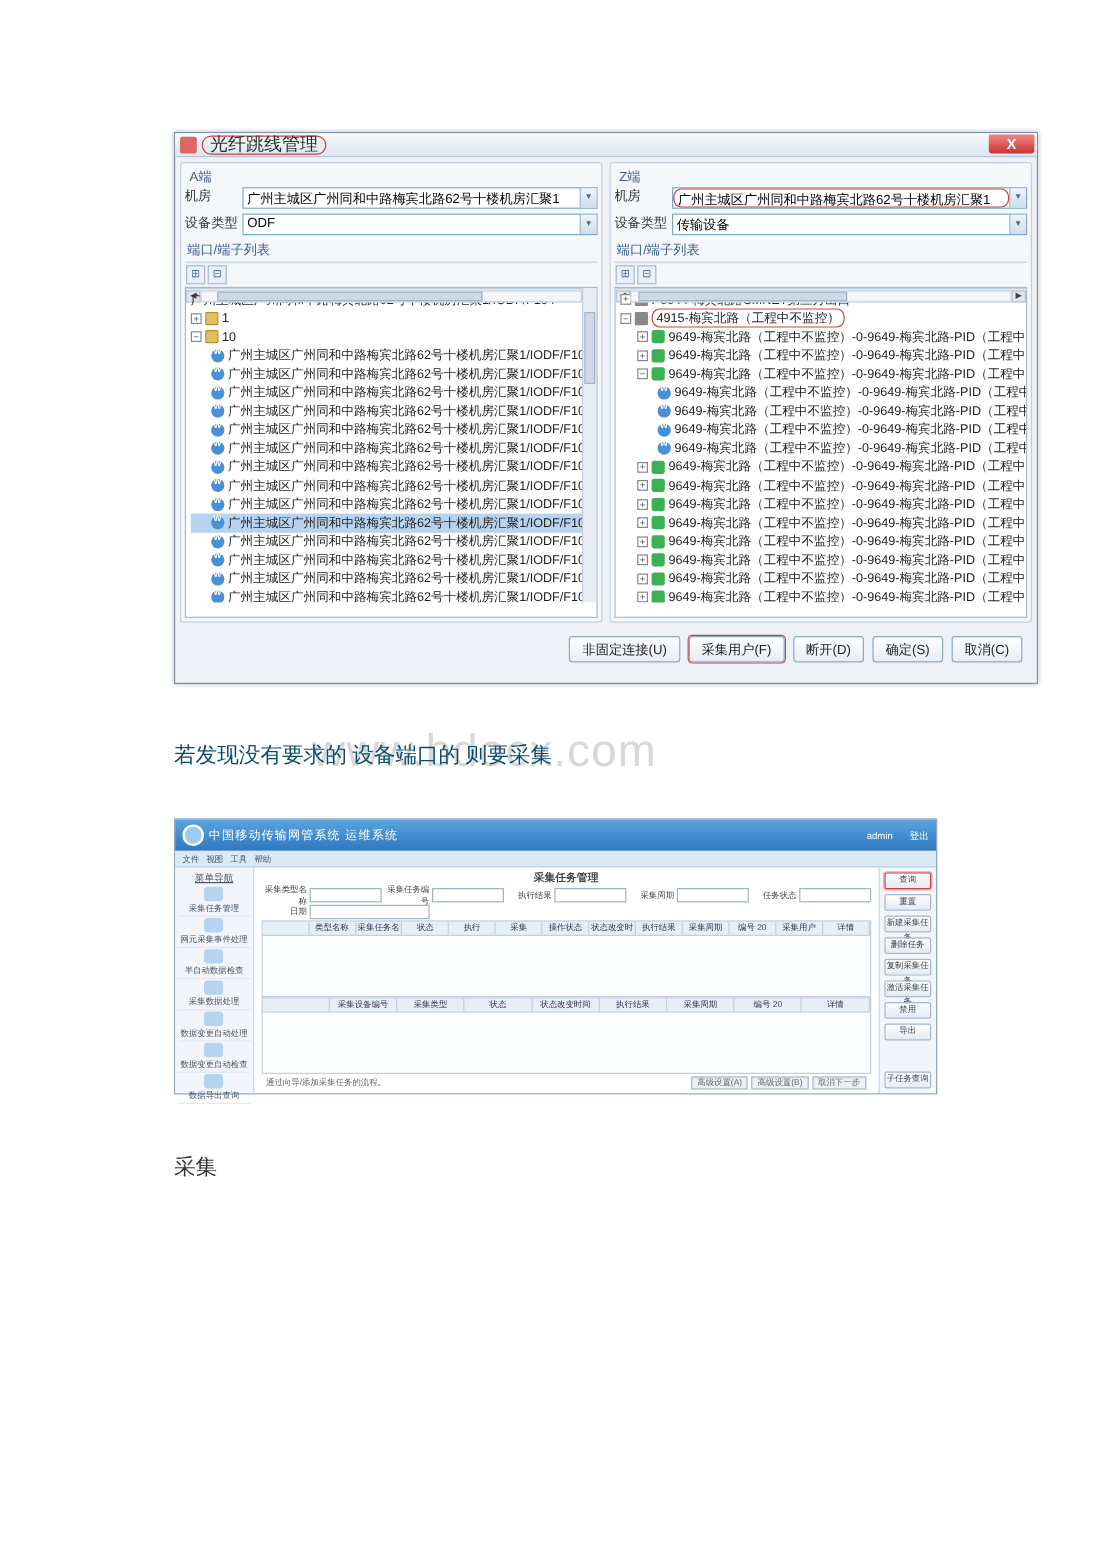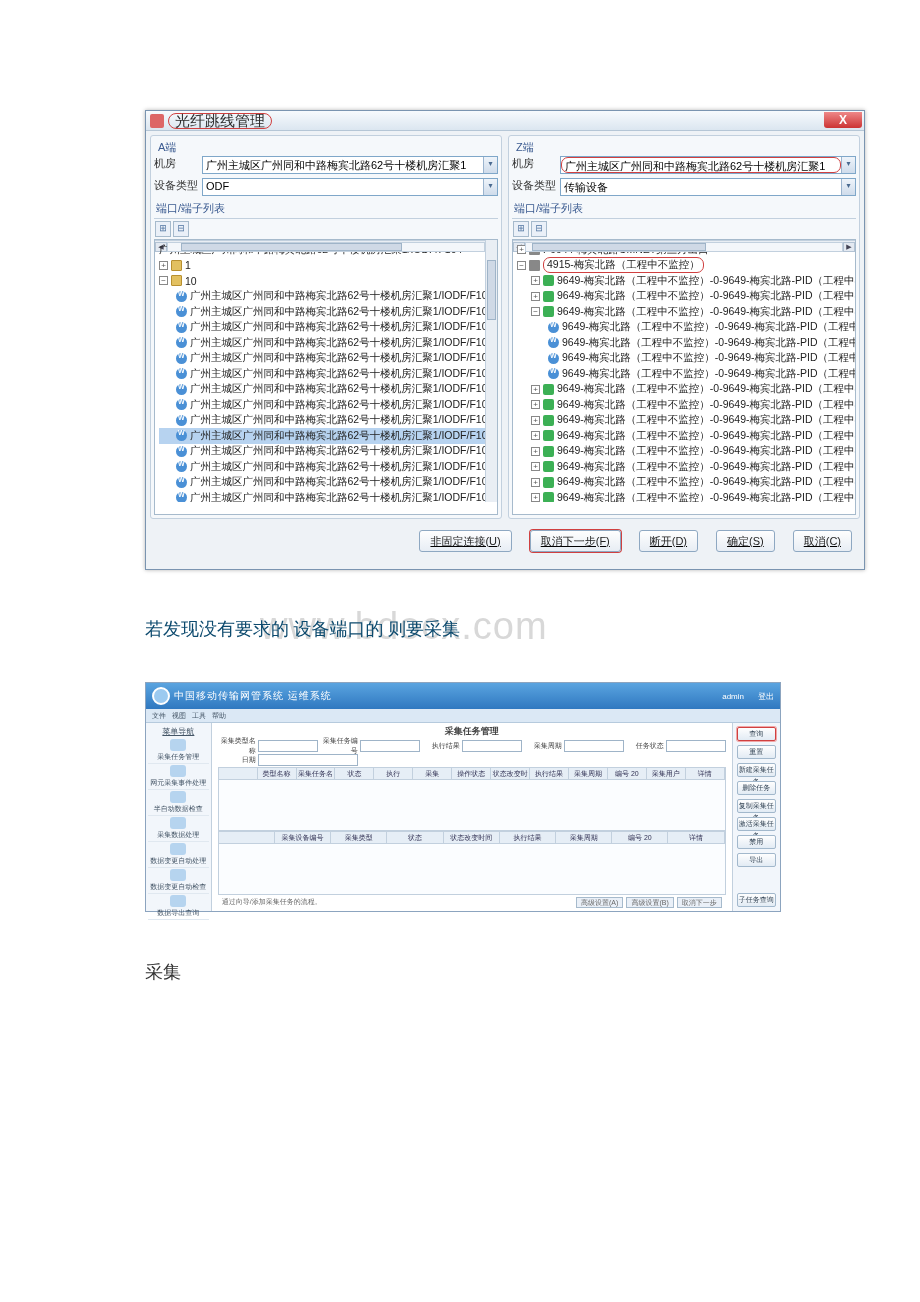--- a/index.html
+++ b/index.html
@@ -197,23 +197,22 @@
   }
   .dash { width:6px; border-top:1px dotted #aaa; display:inline-block; }
   .indent1 { padding-left:14px; }
   .indent2 { padding-left:28px; }
 
   .dialog-footer {
     height: 36px;
     display:flex;
     align-items:center;
     justify-content:flex-end;
-    gap:18px;
+    gap:7px;
     padding-right:12px;
-    text-decoration:underline;
   }
   .win-btn {
     height: 22px;
     padding: 0 10px;
     background: linear-gradient(#fefefe,#e7edf4);
     border: 1px solid #8ea8c2;
     border-radius: 3px;
     font-size: 11px;
     color: #222;
   }
@@ -453,21 +452,21 @@
             <div class="track">
               <div class="thumb" style="left:2%;width:55%"></div>
             </div>
             <div class="arrowbtn">▶</div>
         </div>
       </div>
     </div>
   </div>
   <div class="dialog-footer">
     <button class="win-btn">非固定连接(U)</button>
-    <button class="win-btn red-ring">取消下一步(F)</button>
+    <button class="win-btn red-ring">采集用户(F)</button>
     <button class="win-btn">断开(D)</button>
     <button class="win-btn">确定(S)</button>
     <button class="win-btn">取消(C)</button>
   </div>
 </div>
 
 <div class="watermark">www.bdocx.com</div>
 <div class="body-text t1">若发现没有要求的 设备端口的 则要采集</div>
 
 <div class="screenshot2">

